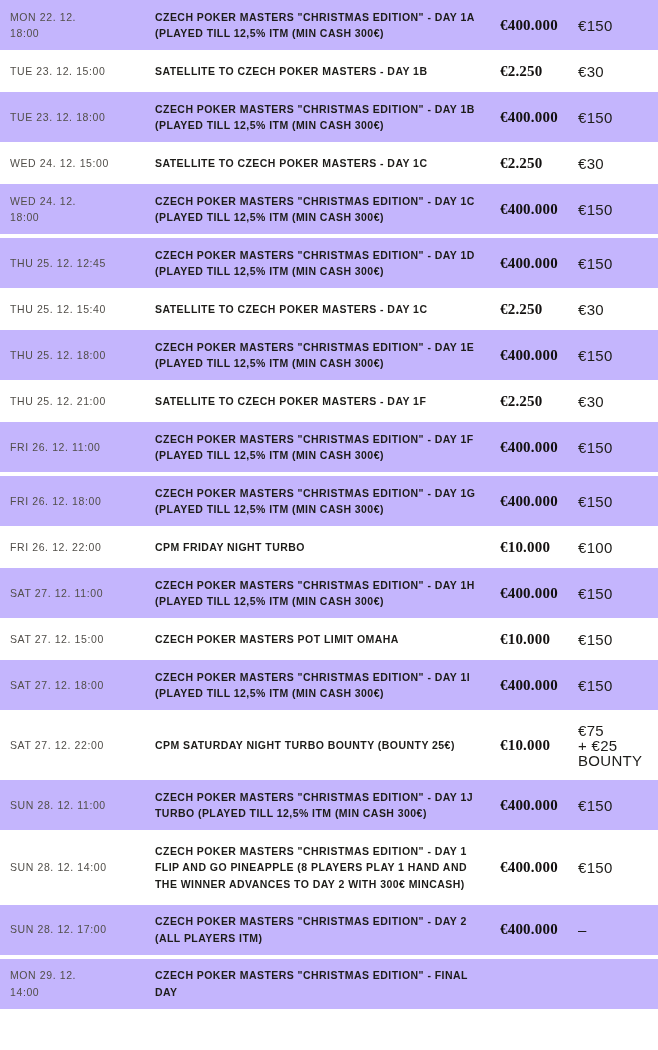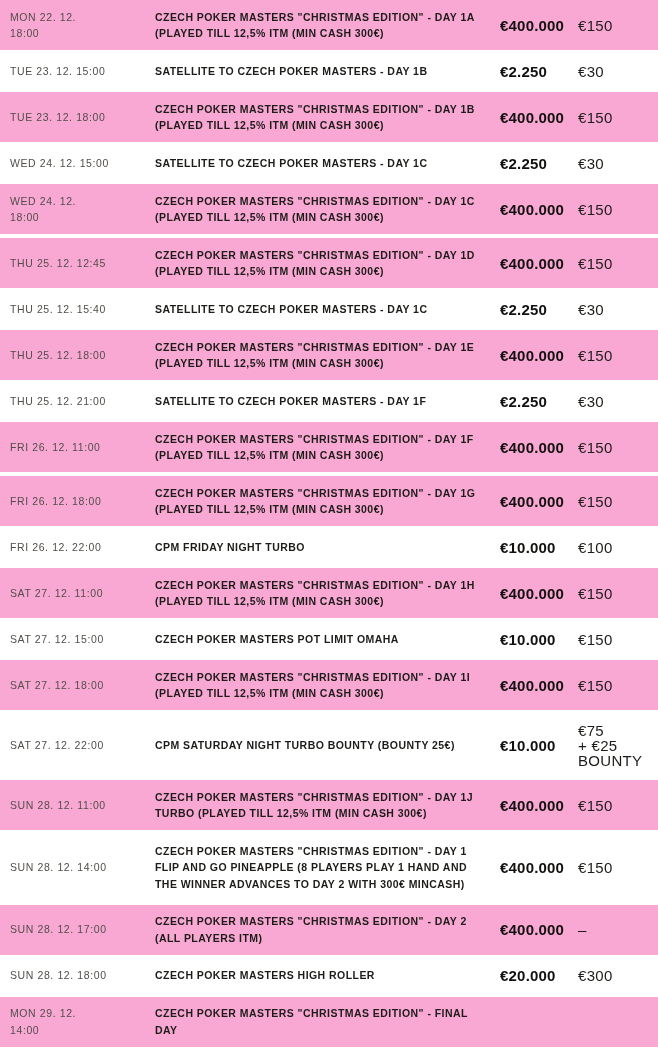--- a/index.html
+++ b/index.html
@@ -13,40 +13,40 @@
     width: 658px;
   }
   .row {
     display: grid;
     grid-template-columns: 145px 345px 78px 1fr;
     align-items: center;
     box-sizing: border-box;
     padding: 8.5px 6px 8.5px 10px;
     border-bottom: 4px solid #ffffff;
   }
-  .row.beige { background: #f9a8d4; }
+  .row.beige { background: #c4b5fd; }
   .row.white { background: #ffffff; }
   .cell-date {
     font-size: 10.5px;
     letter-spacing: 0.6px;
     color: #514e49;
     line-height: 16.5px;
     white-space: pre-line;
   }
   .cell-event {
     font-size: 10.5px;
     font-weight: 700;
     letter-spacing: 0.45px;
     color: #1d1c19;
     line-height: 16.5px;
     white-space: pre-line;
     padding-right: 8px;
   }
   .cell-guarantee {
-    font-family: Liberation Sans, sans-serif;
+    font-family: Liberation Serif, serif;
     font-size: 15px;
     font-weight: 700;
     letter-spacing: 0.2px;
     color: #131110;
     line-height: 17px;
   }
   .cell-buyin {
     font-size: 15px;
     letter-spacing: 0.3px;
     color: #1d1c19;
@@ -181,26 +181,20 @@
     <div class="cell-guarantee">€400.000</div>
     <div class="cell-buyin">€150</div>
   </div>
     <div class="row beige">
     <div class="cell-date">SUN 28. 12. 17:00</div>
     <div class="cell-event">CZECH POKER MASTERS "CHRISTMAS EDITION" - DAY 2
 (ALL PLAYERS ITM)</div>
     <div class="cell-guarantee">€400.000</div>
     <div class="cell-buyin">–</div>
   </div>
-    <div class="row white">
-    <div class="cell-date">SUN 28. 12. 18:00</div>
-    <div class="cell-event">CZECH POKER MASTERS HIGH ROLLER</div>
-    <div class="cell-guarantee">€20.000</div>
-    <div class="cell-buyin">€300</div>
-  </div>
     <div class="row beige">
     <div class="cell-date">MON 29. 12.
 14:00</div>
     <div class="cell-event">CZECH POKER MASTERS "CHRISTMAS EDITION" - FINAL
 DAY</div>
 
   </div>
   </div>
 
 </body></html>

